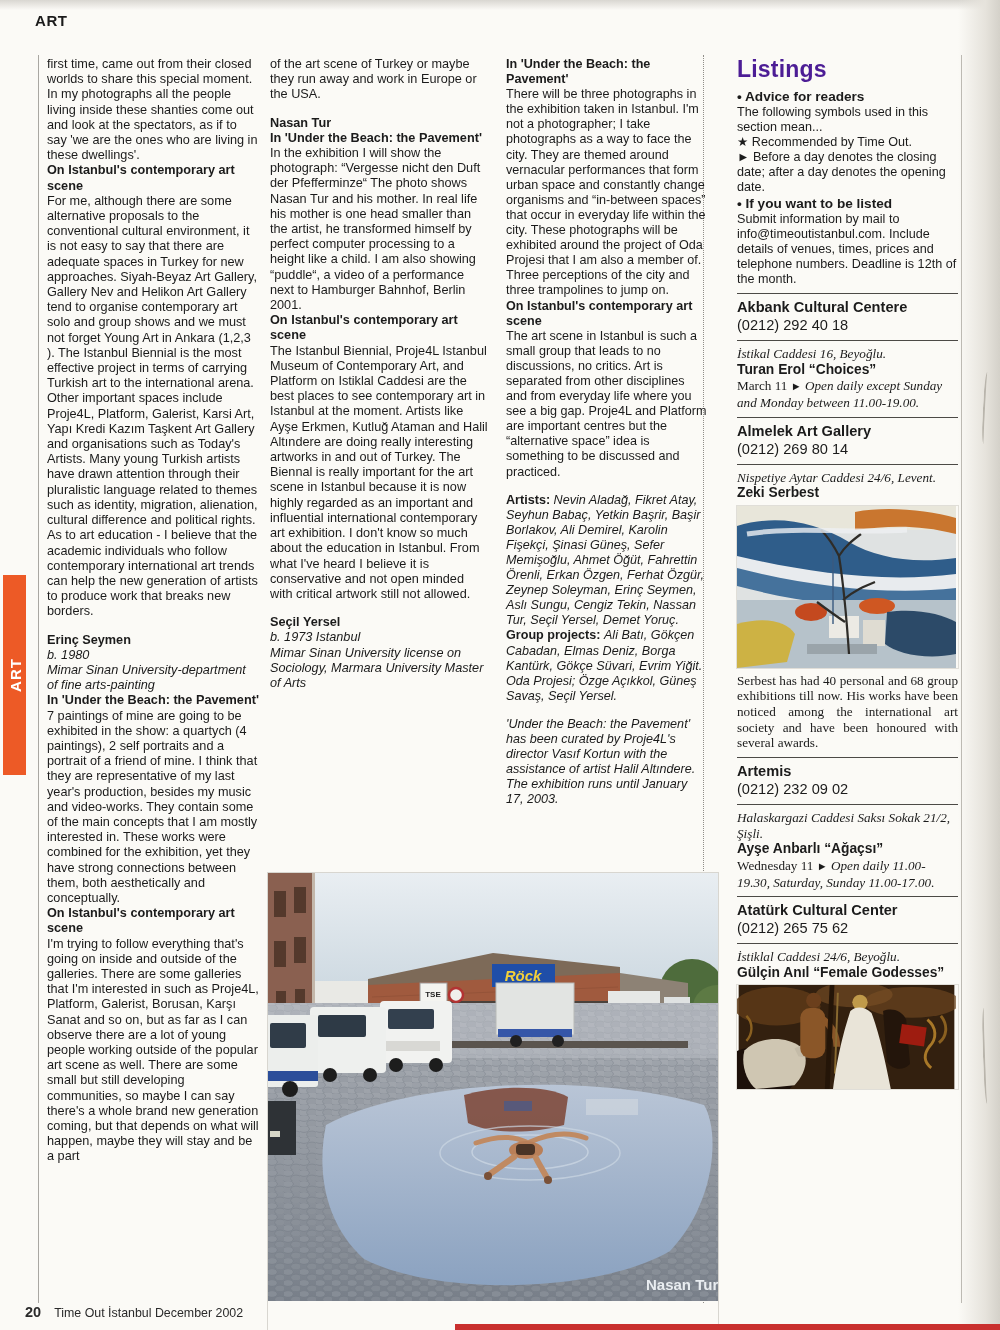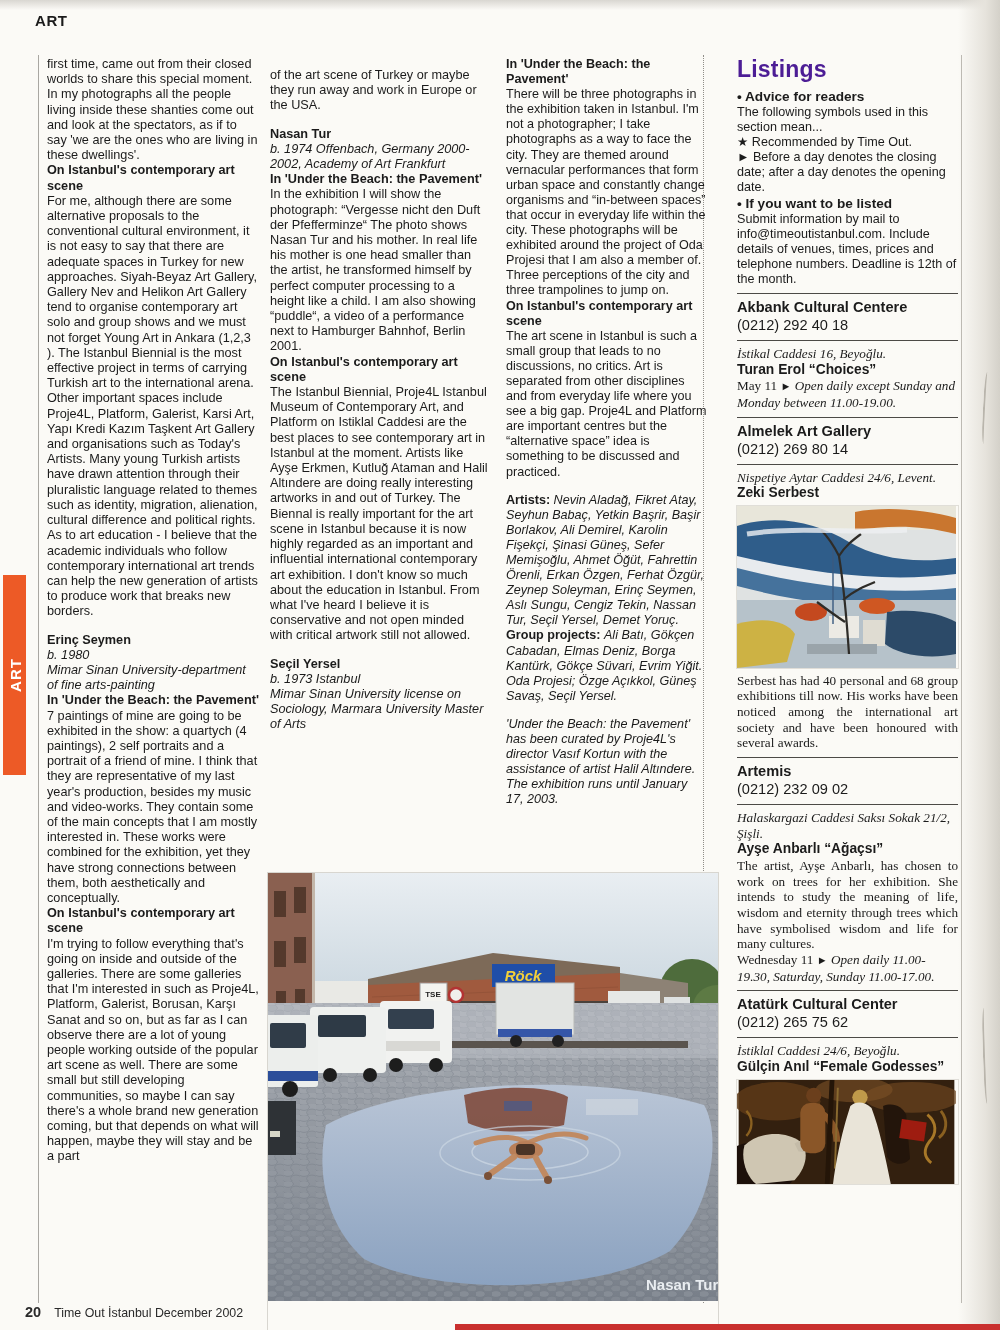--- a/index.html
+++ b/index.html
@@ -24,21 +24,21 @@
   .art-tab span{position:absolute;left:50%;top:50%;transform:translate(-50%,-50%) rotate(-90deg);
     color:#fff;font-weight:bold;font-size:15px;letter-spacing:1px;white-space:nowrap;}
 
   .vrule{position:absolute;top:55px;height:1248px;width:0;}
   .vrule.left{left:38px;border-left:1px solid #a9a7a2;}
   .vrule.dotted{left:703px;border-left:1px dotted #8f8d88;}
   .vrule.right{left:961px;border-left:1px solid #bdbab3;}
 
   .col{position:absolute;top:57px;font-size:12.7px;line-height:15.2px;}
   .col1{left:47px;width:212px;}
-  .col2{left:270px;width:218px;margin-top:11px;}
+  .col2{left:270px;width:218px;}
   .col3{left:506px;width:201px;font-size:12.6px;line-height:15.1px;}
   .col p{margin:0;}
   .bh{font-weight:bold;}
   .bio{font-style:italic;}
   .gap{margin-top:13px !important;}
   .it{font-style:italic;}
 
   
   .photo{position:absolute;left:268px;top:873px;width:450px;height:496px;z-index:3;
     box-shadow:0 0 0 1px #d8d6d0;}
@@ -93,21 +93,20 @@
     <p class="bio">Mimar Sinan University-department of fine arts-painting</p>
     <p class="bh">In 'Under the Beach: the Pavement'</p>
     <p>7 paintings of mine are going to be exhibited in the show: a quartych (4 paintings), 2 self portraits and a portrait of a friend of mine. I think that they are representative of my last year's production, besides my music and video-works. They contain some of the main concepts that I am mostly interested in. These works were combined for the exhibition, yet they have strong connections between them, both aesthetically and conceptually.</p>
     <p class="bh">On Istanbul's contemporary art scene</p>
     <p>I'm trying to follow everything that's going on inside and outside of the galleries. There are some galleries that I'm interested in such as Proje4L, Platform, Galerist, Borusan, Karşı Sanat and so on, but as far as I can observe there are a lot of young people working outside of the popular art scene as well. There are some small but still developing communities, so maybe I can say there's a whole brand new generation coming, but that depends on what will happen, maybe they will stay and be a part</p>
   </div>
 
   <div class="col col2">
     <p>of the art scene of Turkey or maybe they run away and work in Europe or the USA.</p>
     <p class="bh gap">Nasan Tur</p>
-    <p class="bio">b. 1974 Offenbach, Germany 2000-2002, Academy of Art Frankfurt</p>
     <p class="bh">In 'Under the Beach: the Pavement'</p>
     <p>In the exhibition I will show the photograph: “Vergesse nicht den Duft der Pfefferminze“ The photo shows Nasan Tur and his mother. In real life his mother is one head smaller than the artist, he transformed himself by perfect computer processing to a height like a child. I am also showing “puddle“, a video of a performance next to Hamburger Bahnhof, Berlin 2001.</p>
     <p class="bh">On Istanbul's contemporary art scene</p>
     <p>The Istanbul Biennial, Proje4L Istanbul Museum of Contemporary Art, and Platform on Istiklal Caddesi are the best places to see contemporary art in Istanbul at the moment. Artists like Ayşe Erkmen, Kutluğ Ataman and Halil Altındere are doing really interesting artworks in and out of Turkey. The Biennal is really important for the art scene in Istanbul because it is now highly regarded as an important and influential international contemporary art exhibition. I don't know so much about the education in Istanbul. From what I've heard I believe it is conservative and not open minded with critical artwork still not allowed.</p>
     <p class="bh gap">Seçil Yersel</p>
     <p class="bio">b. 1973 Istanbul</p>
     <p class="bio">Mimar Sinan University license on Sociology, Marmara University Master of Arts</p>
   </div>
 
   <div class="col col3">
@@ -231,21 +230,21 @@
     <p class="l-intro">► Before a day denotes the closing date; after a day denotes the opening date.</p>
     <p class="l-bullhead">• If you want to be listed</p>
     <p class="l-intro">Submit information by mail to info@timeoutistanbul.com. Include details of venues, times, prices and telephone numbers. Deadline is 12th of the month.</p>
 
     <hr class="lrule">
     <p class="v-name">Akbank Cultural Centere</p>
     <p class="v-phone">(0212) 292 40 18</p>
     <hr class="lrule">
     <p class="v-addr">İstikal Caddesi 16, Beyoğlu.</p>
     <p class="v-show">Turan Erol “Choices”</p>
-    <p class="v-date"><span>May 11</span> <span class="tri">►</span> <span class="it">Open daily except Sunday and Monday between 11.00-19.00.</span></p>
+    <p class="v-date"><span>March 11</span> <span class="tri">►</span> <span class="it">Open daily except Sunday and Monday between 11.00-19.00.</span></p>
 
     <hr class="lrule">
     <p class="v-name">Almelek Art Gallery</p>
     <p class="v-phone">(0212) 269 80 14</p>
     <hr class="lrule">
     <p class="v-addr">Nispetiye Aytar Caddesi 24/6, Levent.</p>
     <p class="v-show">Zeki Serbest</p>
     <div class="v-img">
       <svg width="219" height="162" viewBox="0 0 219 162">
         <rect width="219" height="162" fill="#dfe2e2"></rect>
@@ -268,21 +267,20 @@
       </svg>
     </div>
     <p class="v-body">Serbest has had 40 personal and 68 group exhibitions till now. His works have been noticed among the international art society and have been honoured with several awards.</p>
 
     <hr class="lrule">
     <p class="v-name">Artemis</p>
     <p class="v-phone">(0212) 232 09 02</p>
     <hr class="lrule">
     <p class="v-addr">Halaskargazi Caddesi Saksı Sokak 21/2, Şişli.</p>
     <p class="v-show">Ayşe Anbarlı “Ağaçsı”</p>
-    <p class="v-body">The artist, Ayşe Anbarlı, has chosen to work on trees for her exhibition. She intends to study the meaning of life, wisdom and eternity through trees which have symbolised wisdom and life for many cultures.</p>
     <p class="v-date"><span>Wednesday 11</span> <span class="tri">►</span> <span class="it">Open daily 11.00-19.30, Saturday, Sunday 11.00-17.00.</span></p>
 
     <hr class="lrule">
     <p class="v-name">Atatürk Cultural Center</p>
     <p class="v-phone">(0212) 265 75 62</p>
     <hr class="lrule">
     <p class="v-addr">İstiklal Caddesi 24/6, Beyoğlu.</p>
     <p class="v-show">Gülçin Anıl “Female Godesses”</p>
     <div class="v-img">
       <svg width="219" height="104" viewBox="0 0 224 108">

